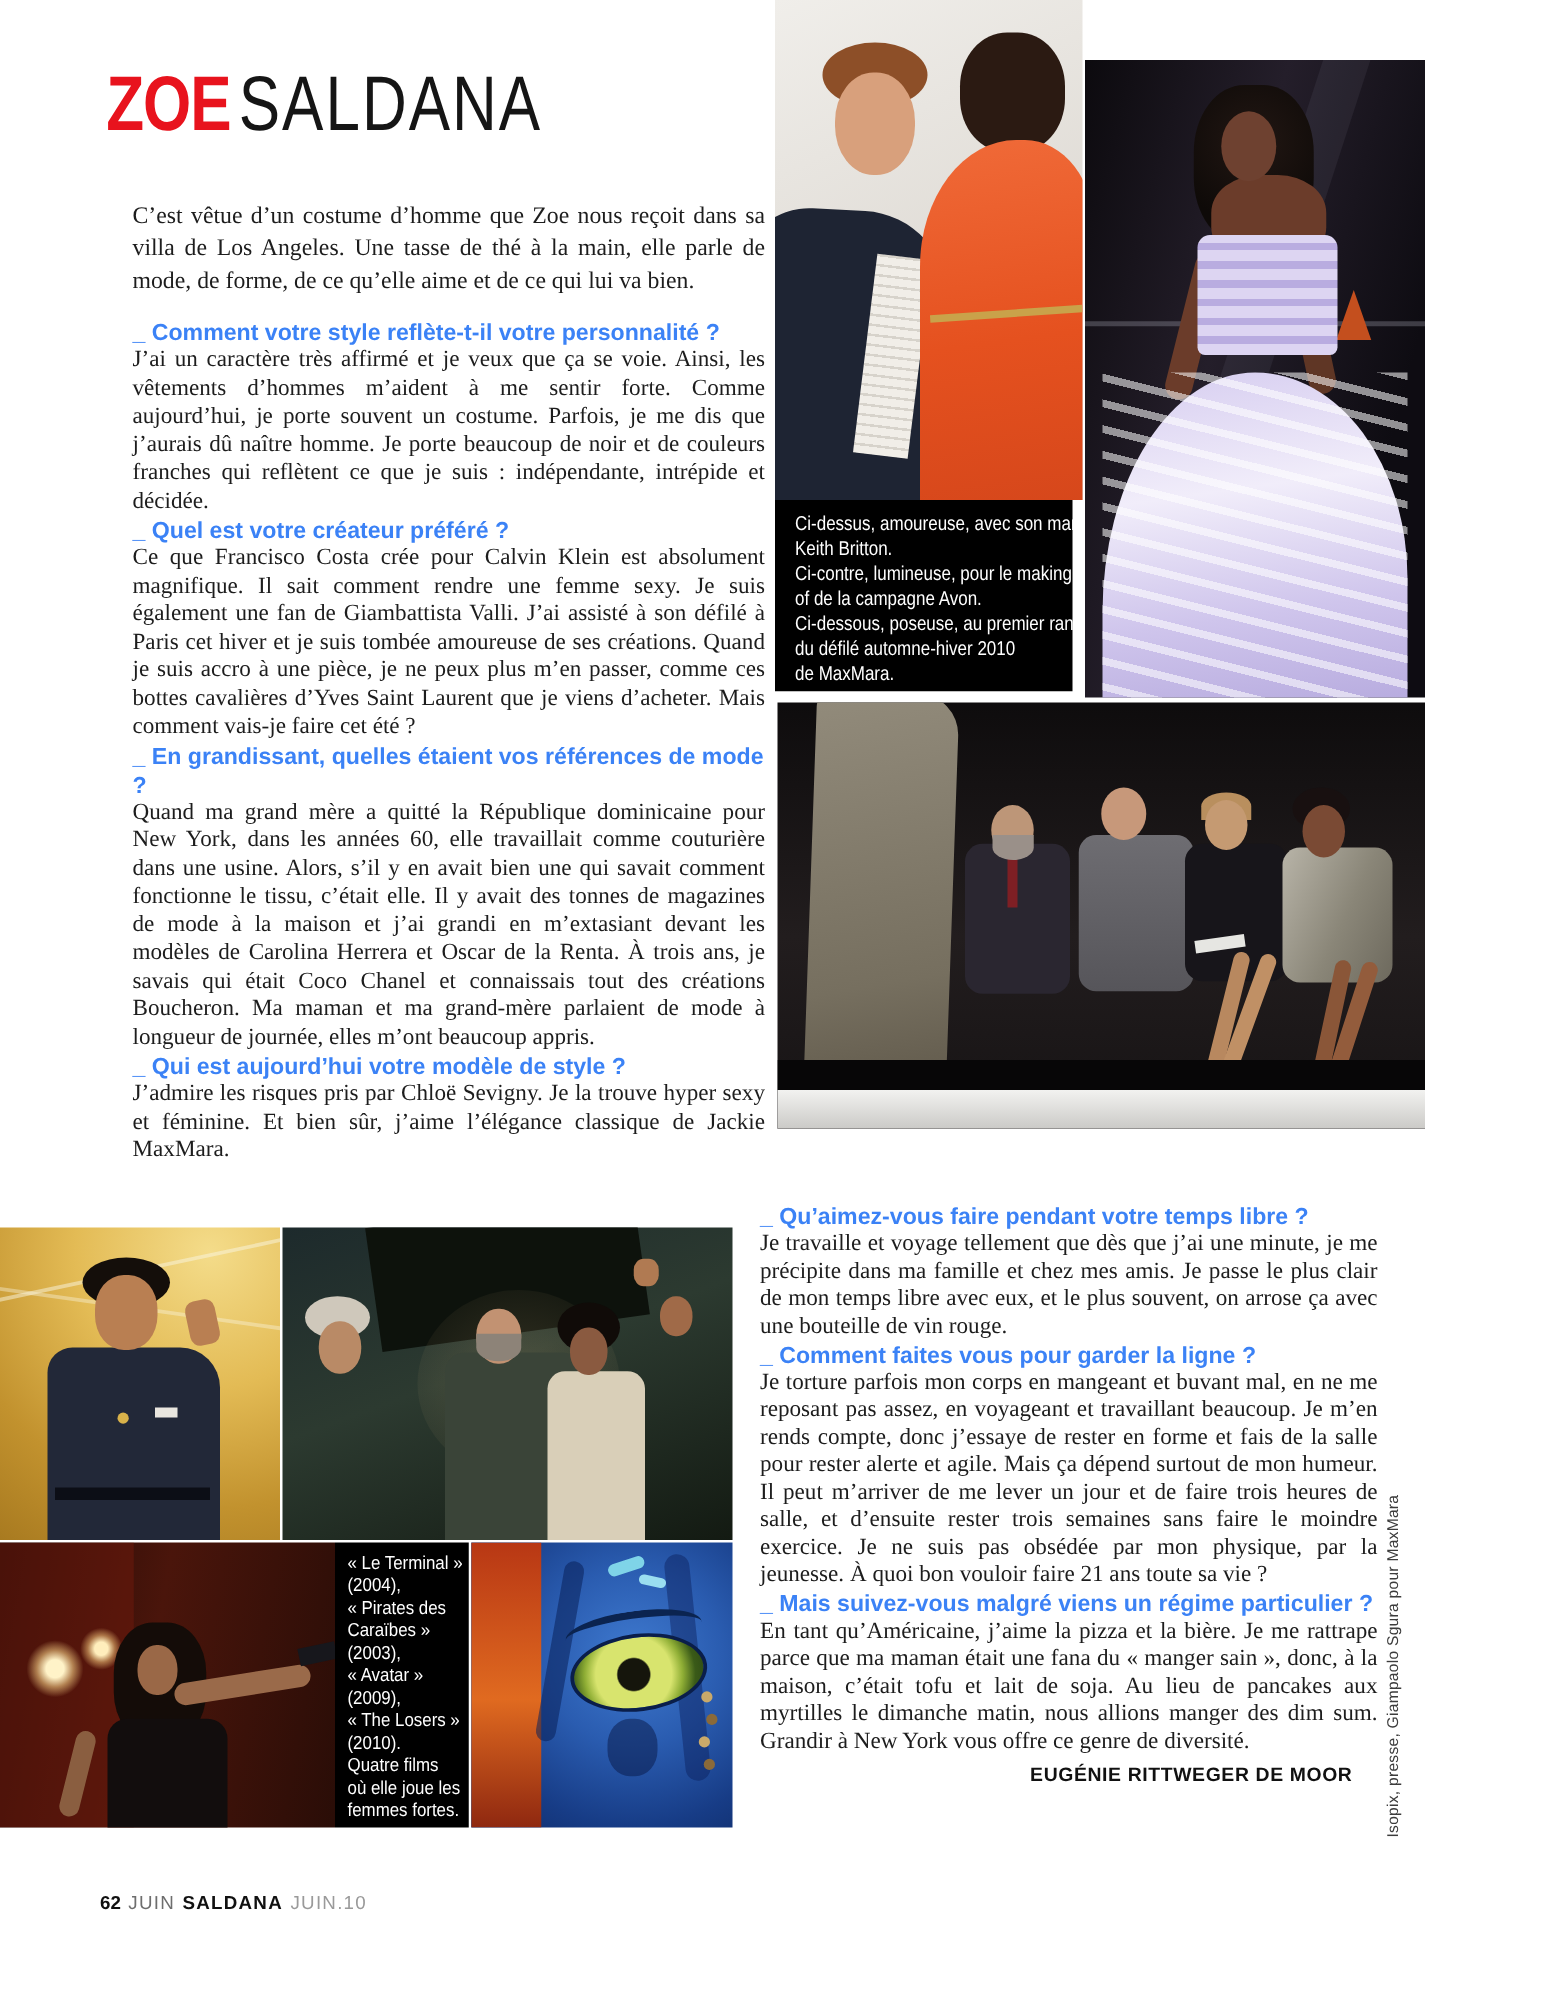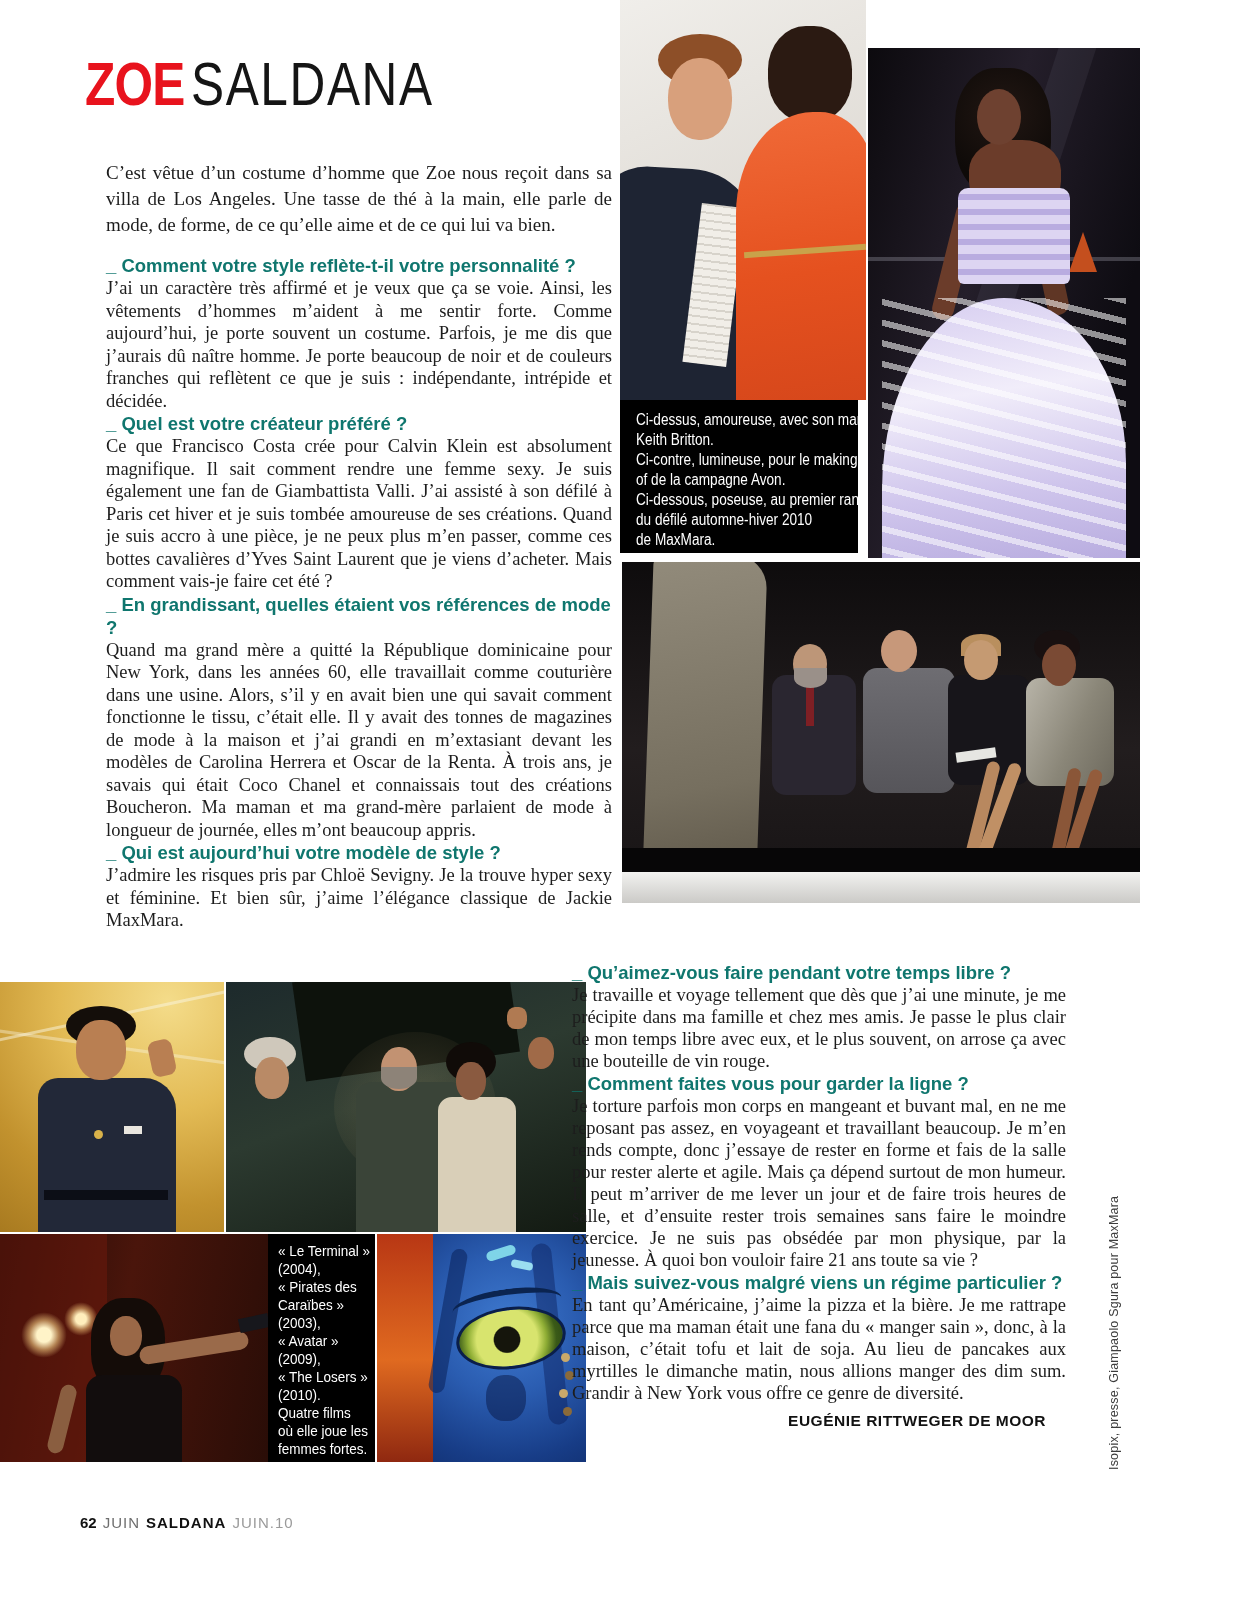--- a/index.html
+++ b/index.html
@@ -9,22 +9,22 @@
   .title{position:absolute;left:85px;top:48px;white-space:nowrap;
          transform:scaleX(0.80);transform-origin:left top;}
   .title .t-red{font-size:62px;font-weight:800;color:#e8131d;letter-spacing:-1px;}
   .title .t-black{font-size:62px;font-weight:400;color:#151515;letter-spacing:2px;margin-left:8px;}
   
   .intro{position:absolute;left:106px;top:160px;width:506px;margin:0;
          font-family:"Liberation Serif",serif;font-size:19px;line-height:26px;color:#1d1d1d;
          text-align:justify;}
   .col{position:absolute;}
   .col-left{left:106px;top:254px;width:506px;}
-  .col-right{left:572px;top:961px;width:494px;}
-  .q{margin:0;font-size:18.5px;line-height:23px;font-weight:700;color:#0f766e;}
+  .col-right{left:608px;top:961px;width:494px;}
+  .q{margin:0;font-size:18.5px;line-height:23px;font-weight:700;color:#3b82f6;}
   .a{margin:0;font-family:"Liberation Serif",serif;font-size:18.5px;line-height:22.5px;
      color:#1d1d1d;text-align:justify;}
   .col-right .a{line-height:22px;}
   .byline{margin:8px 20px 0 0;text-align:right;font-size:15.5px;font-weight:700;
           letter-spacing:0.5px;color:#111;}
   
   .photo{position:absolute;overflow:hidden;}
   .ab{position:absolute;}
   
   .ph-couple{left:620px;top:0;width:246px;height:400px;

